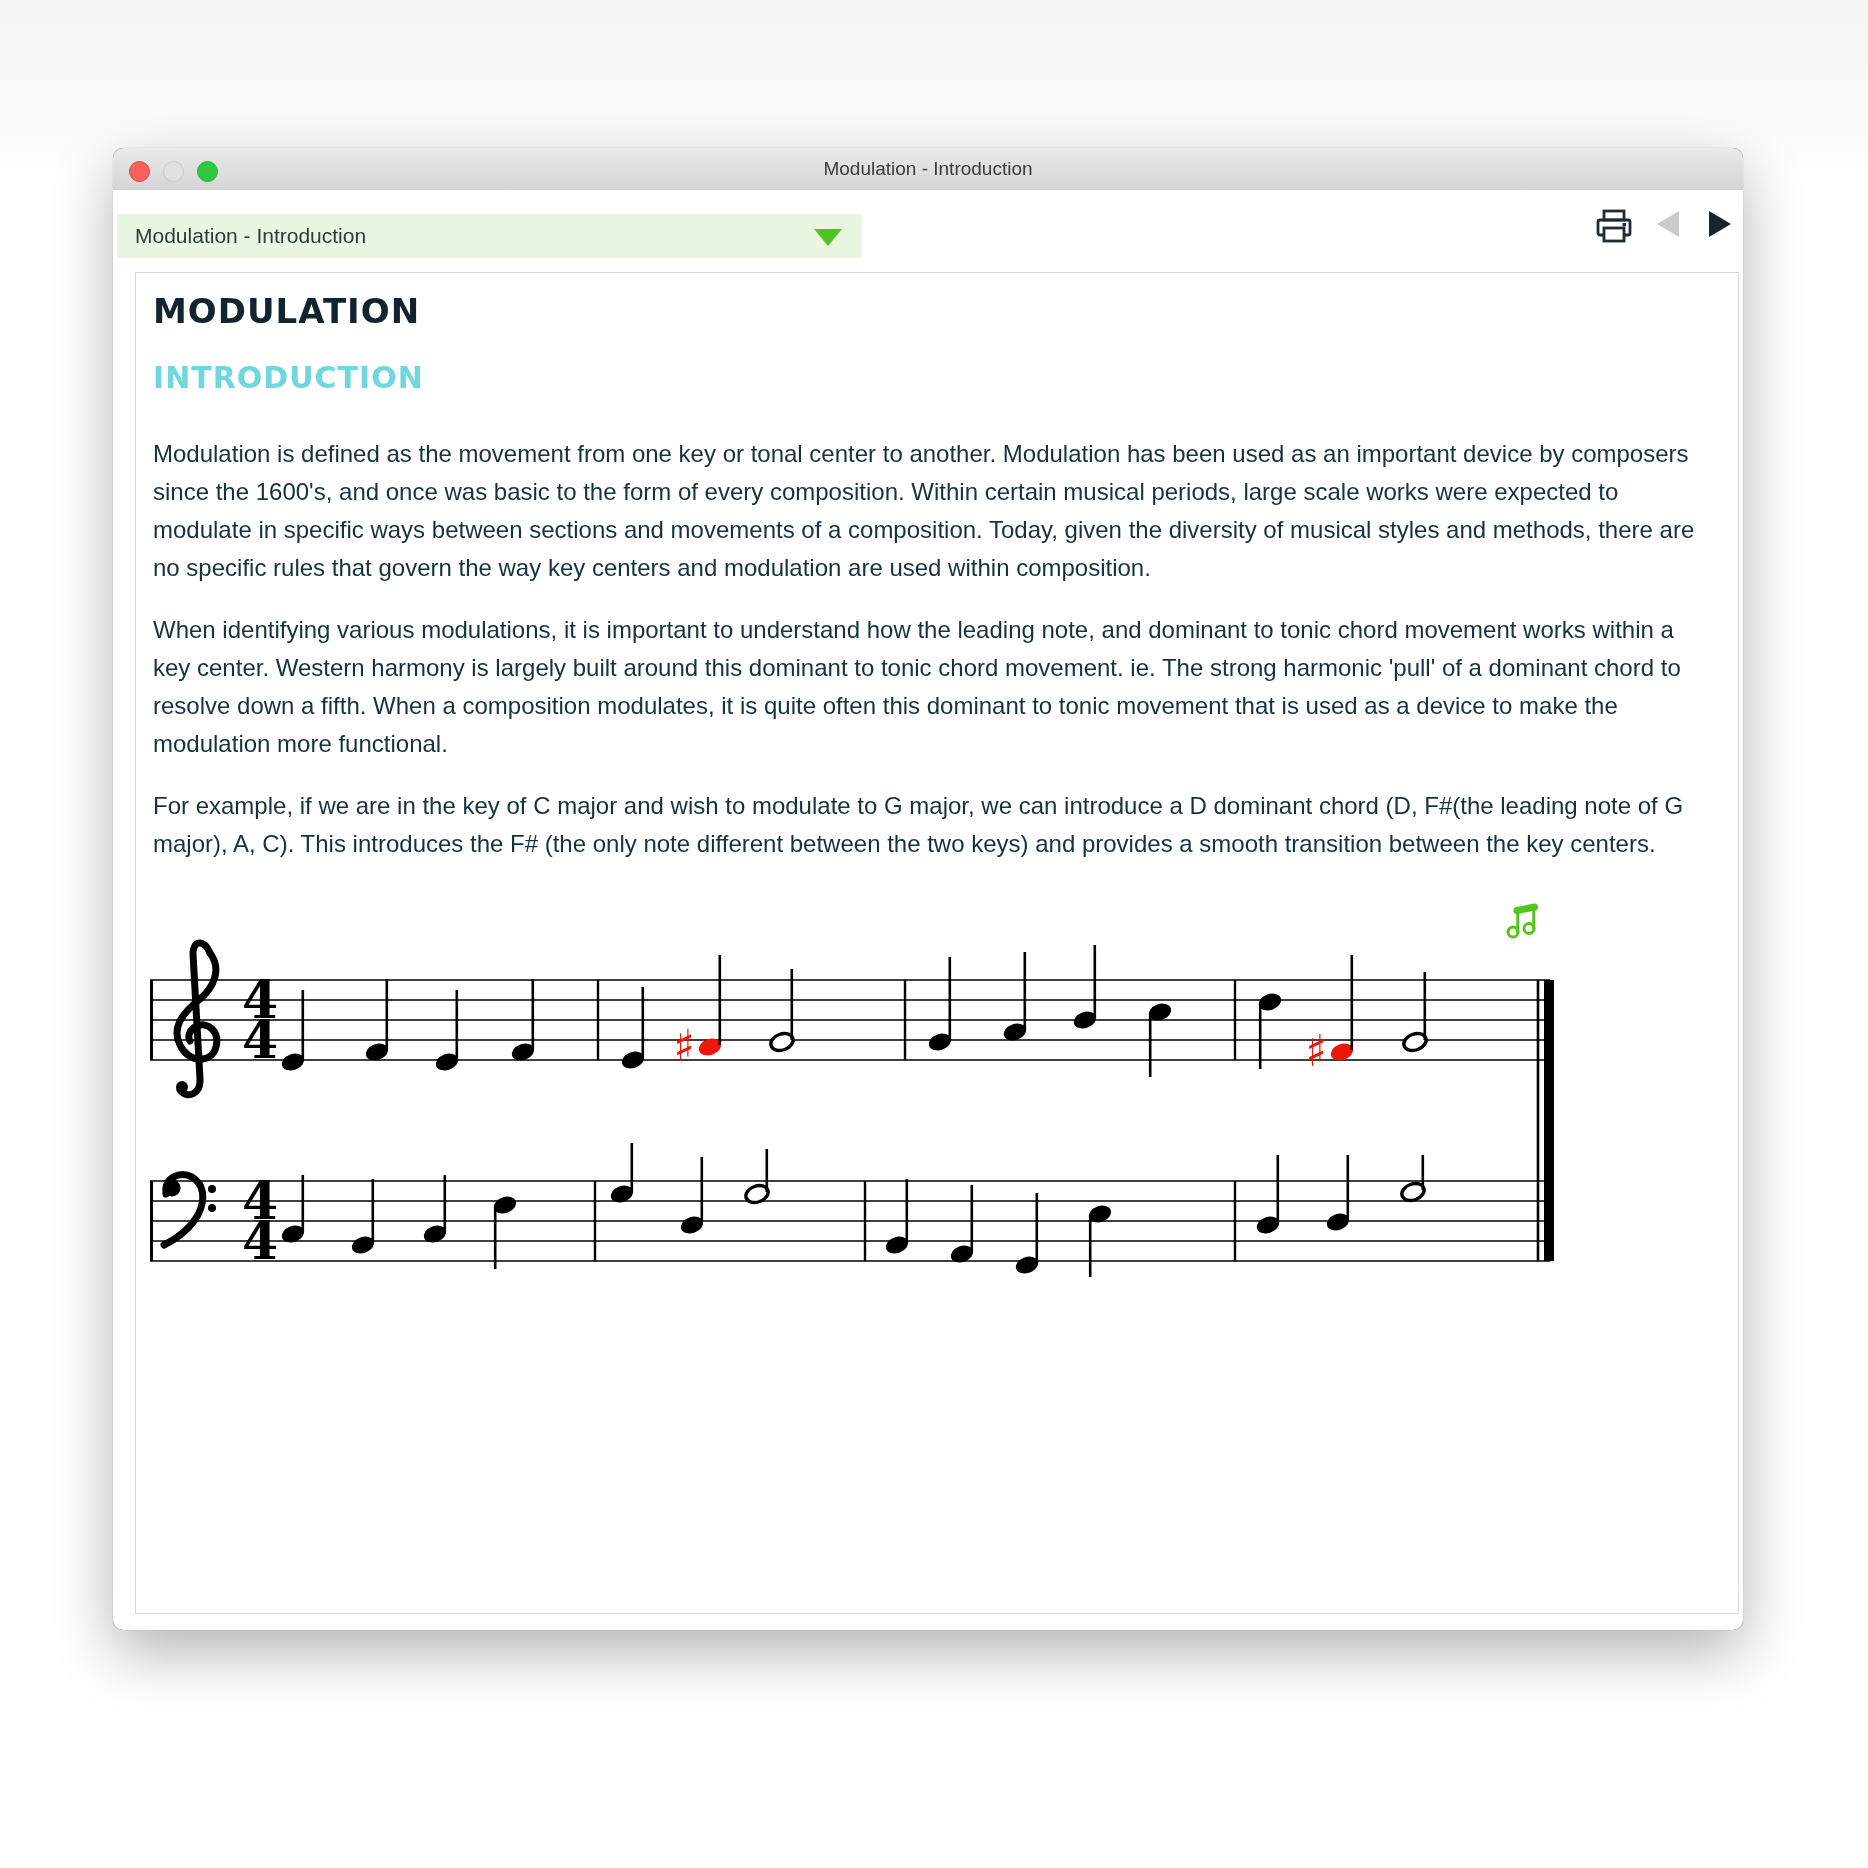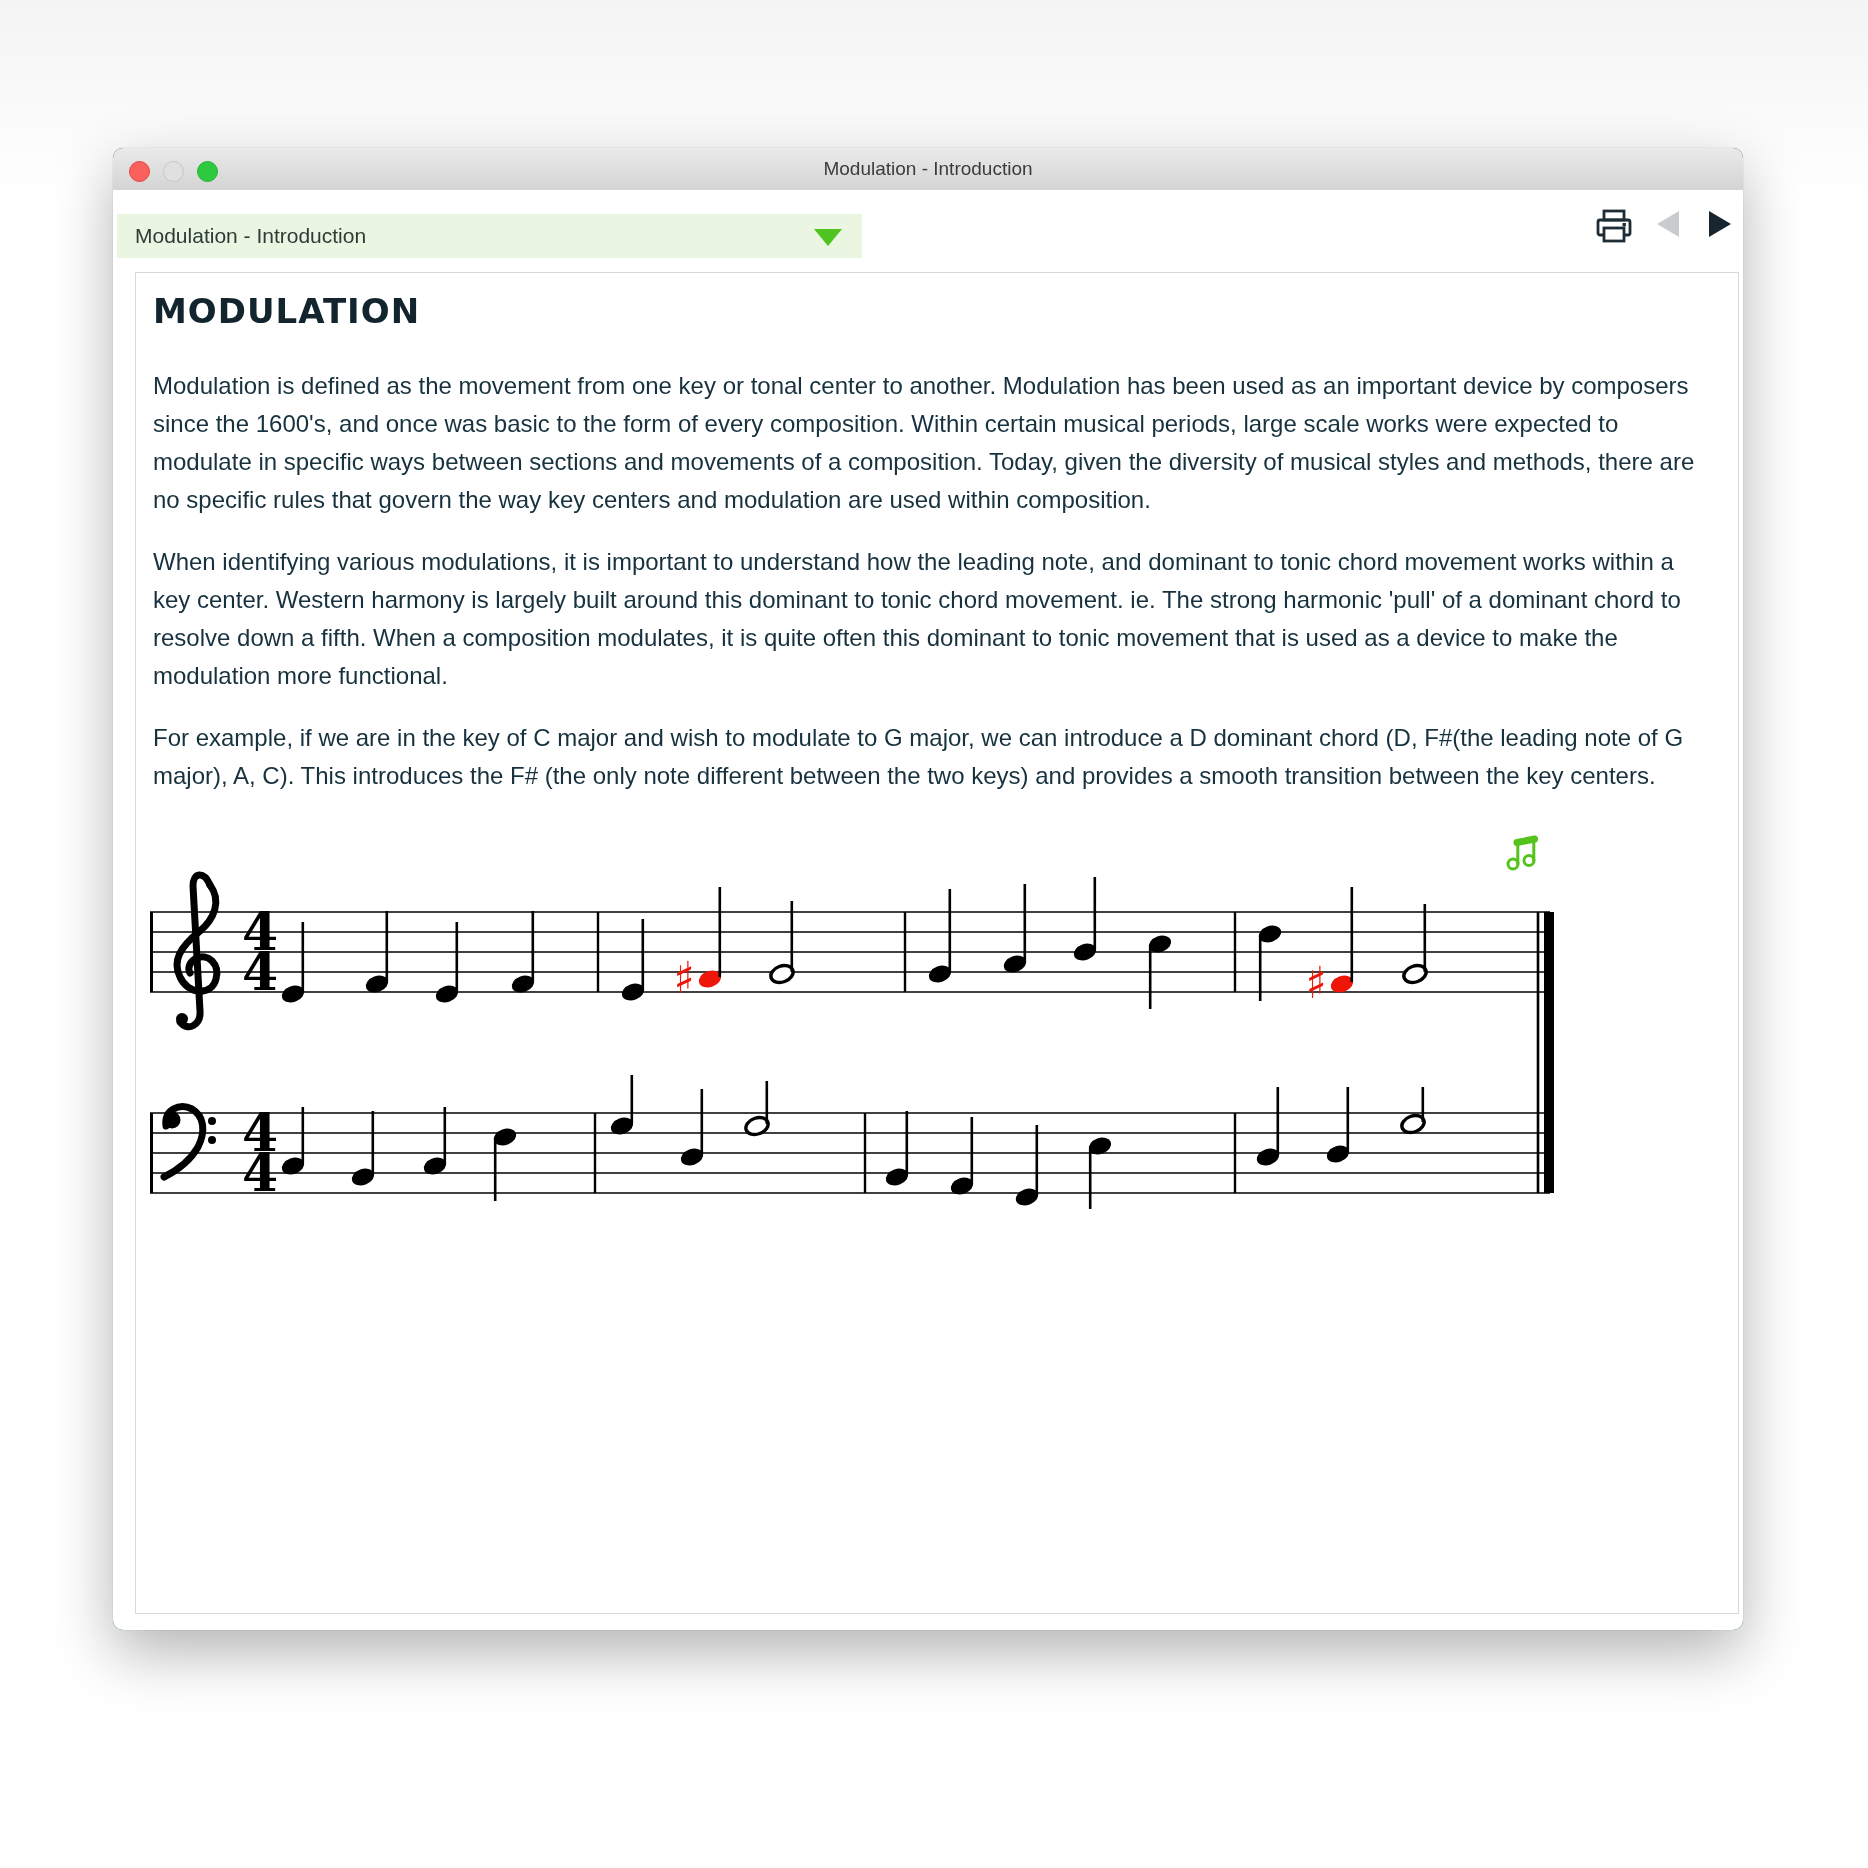--- a/index.html
+++ b/index.html
@@ -58,21 +58,21 @@
     margin:0;font-family:"DejaVu Sans",sans-serif;font-weight:800;
     font-size:34px;line-height:48px;letter-spacing:1px;color:#12242e;
   }
   h2.doc-sub{
     margin:26px 0 0 0;font-family:"DejaVu Sans",sans-serif;font-weight:800;
     font-size:30px;line-height:34px;letter-spacing:1px;color:#70d7dd;
   }
   .doc-text p{
     margin:0 0 24px 0;font-size:24px;line-height:38px;color:#17323e;
   }
-  .doc-text p.first{margin-top:32px;}
+  .doc-text p.first{margin-top:40px;}
   .score-figure{position:relative;margin-left:-3px;margin-top:0;}
   .score-figure svg{display:block;}
 </style>
 </head>
 <body>
 
 <div class="app-window">
 
   <div class="titlebar">
     <span class="light close"></span>
@@ -102,20 +102,21 @@
     <div class="tool-btn back-btn">
       <span class="tri left"></span>
     </div>
 
     <div class="tool-btn fwd-btn">
       <span class="tri right"></span>
     </div>
 
     <div class="content-card">
       <h1 class="doc-title">MODULATION</h1>
+      <h2 class="doc-sub">INTRODUCTION</h2>
       <div class="doc-text">
         <p class="first">Modulation is defined as the movement from one key or tonal center to another. Modulation has been used as an important device by composers since the 1600's, and once was basic to the form of every composition. Within certain musical periods, large scale works were expected to modulate in specific ways between sections and movements of a composition. Today, given the diversity of musical styles and methods, there are no specific rules that govern the way key centers and modulation are used within composition.</p>
         <p>When identifying various modulations, it is important to understand how the leading note, and dominant to tonic chord movement works within a key center. Western harmony is largely built around this dominant to tonic chord movement. ie. The strong harmonic 'pull' of a dominant chord to resolve down a fifth. When a composition modulates, it is quite often this dominant to tonic movement that is used as a device to make the modulation more functional.</p>
         <p>For example, if we are in the key of C major and wish to modulate to G major, we can introduce a D dominant chord (D, F#(the leading note of G major), A, C). This introduces the F# (the only note different between the two keys) and provides a smooth transition between the key centers.</p>
       </div>
       <figure class="score-figure">
         <svg id="score-svg" width="1410" height="430" viewBox="0 -40 1410 430">
             <g>
               <line x1="0" y1="53" x2="1400" y2="53" stroke="#000000" stroke-width="1.7"></line>
               <line x1="0" y1="73" x2="1400" y2="73" stroke="#000000" stroke-width="1.7"></line>

